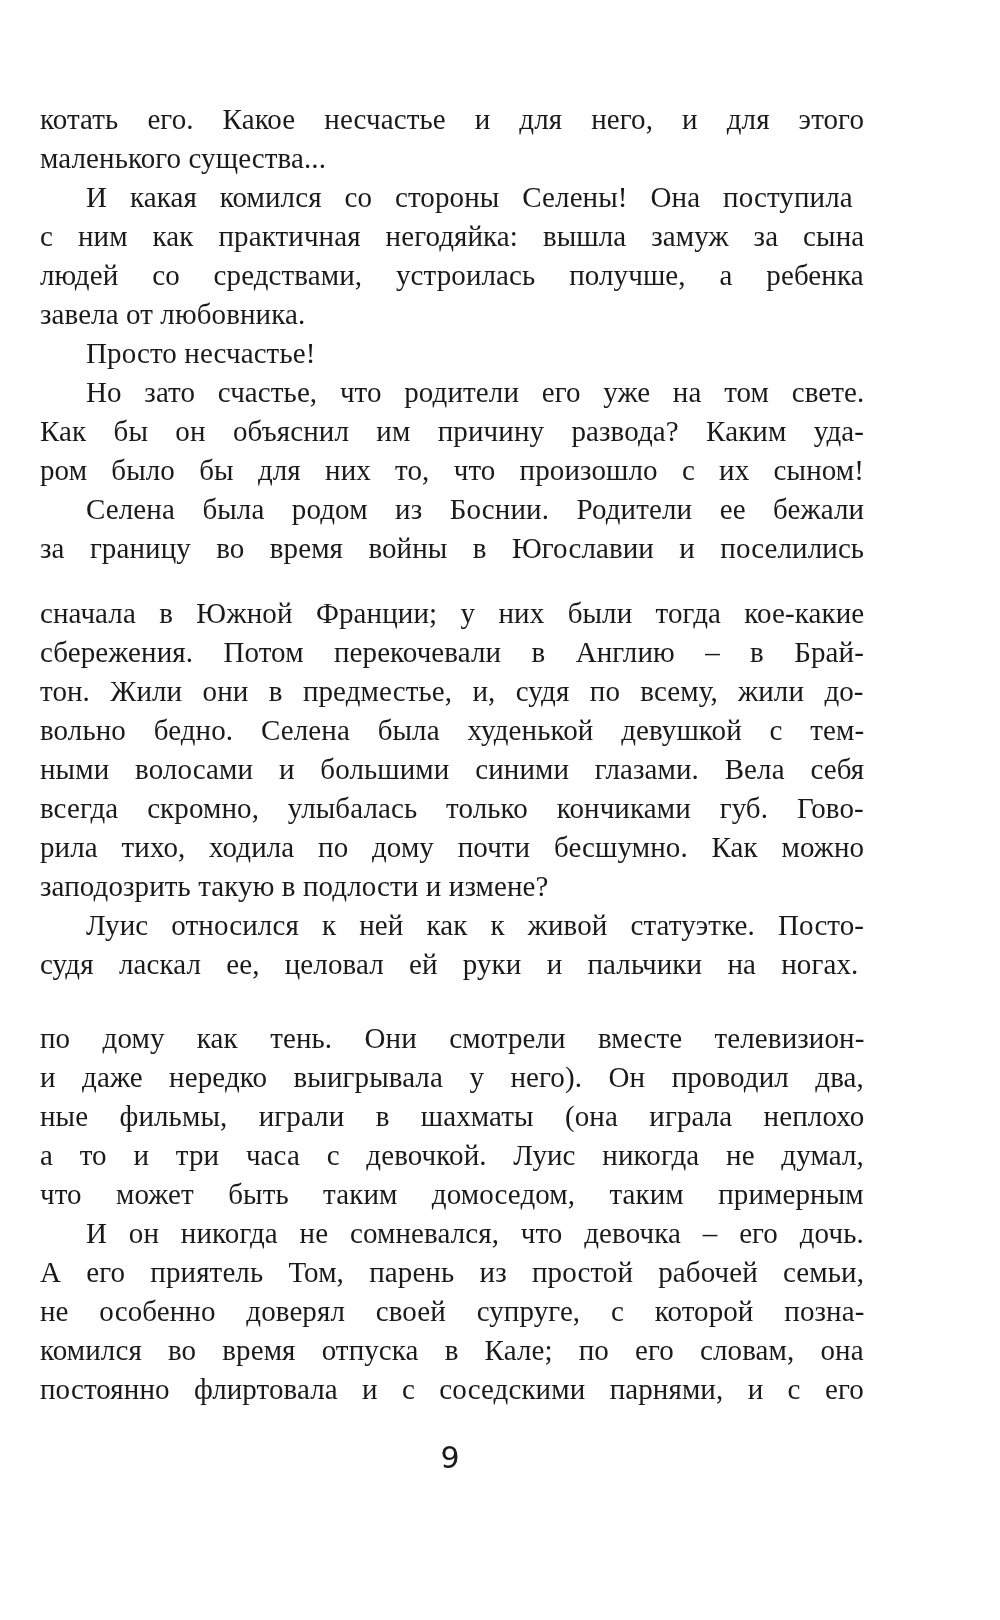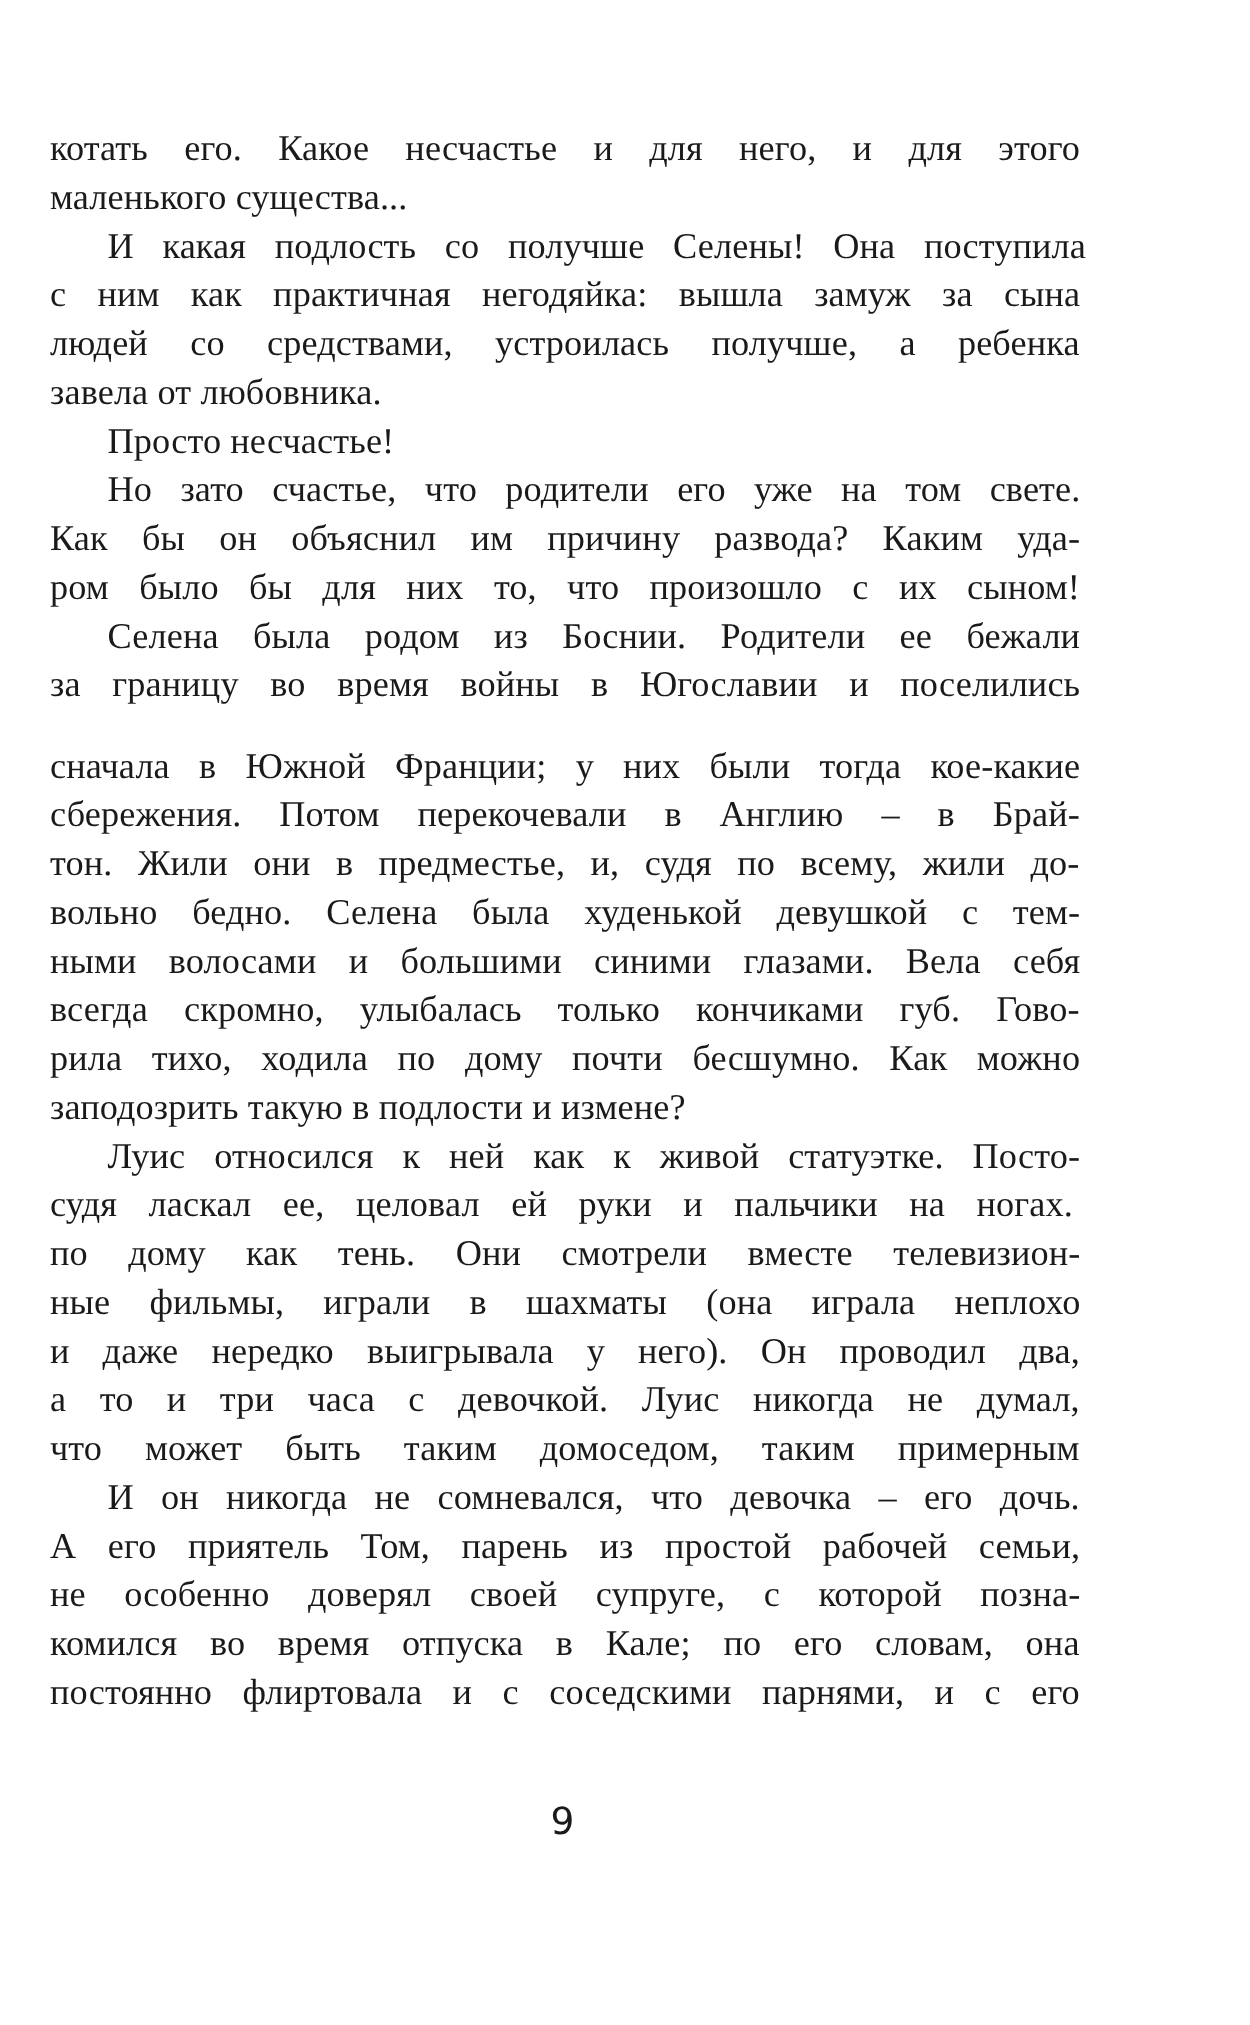--- a/index.html
+++ b/index.html
@@ -20,43 +20,43 @@
     font-family:"DejaVu Sans", sans-serif; font-size:30px; color:#1a1a1a;
     transform: translateX(-50px);
   }
 </style>
 </head>
 <body>
 
 <div class="page-text">
   <span class="line" style="white-space: nowrap; display: block; width: auto; padding-left: 0px; word-spacing: 21.6667px; text-align: left; text-align-last: left;">котать его. Какое несчастье и для него, и для этого</span>
   <span class="line last" style="text-align: left;">маленького существа...</span>
-  <span class="line indent" style="white-space: nowrap; display: block; width: auto; padding-left: 46px; word-spacing: 15.5714px; text-align: left; text-align-last: left;">И какая подлость со получше Селены! Она поступила</span>
+  <span class="line indent" style="white-space: nowrap; display: block; width: auto; padding-left: 46px; word-spacing: 15.5714px; text-align: left; text-align-last: left;">И какая комился со стороны Селены! Она поступила</span>
   <span class="line" style="white-space: nowrap; display: block; width: auto; padding-left: 0px; word-spacing: 17.625px; text-align: left; text-align-last: left;">с ним как практичная негодяйка: вышла замуж за сына</span>
   <span class="line" style="white-space: nowrap; display: block; width: auto; padding-left: 0px; word-spacing: 26.5px; text-align: left; text-align-last: left;">людей со средствами, устроилась получше, а ребенка</span>
   <span class="line last" style="text-align: left;">завела от любовника.</span>
   <span class="line indent last" style="text-align: left;">Просто несчастье!</span>
   <span class="line indent" style="white-space: nowrap; display: block; width: auto; padding-left: 46px; word-spacing: 15.3333px; text-align: left; text-align-last: left;">Но зато счастье, что родители его уже на том свете.</span>
   <span class="line" style="white-space: nowrap; display: block; width: auto; padding-left: 0px; word-spacing: 20px; text-align: left; text-align-last: left;">Как бы он объяснил им причину развода? Каким уда-</span>
   <span class="line" style="white-space: nowrap; display: block; width: auto; padding-left: 0px; word-spacing: 16.9px; text-align: left; text-align-last: left;">ром было бы для них то, что произошло с их сыном!</span>
   <span class="line indent" style="white-space: nowrap; display: block; width: auto; padding-left: 46px; word-spacing: 20.1429px; text-align: left; text-align-last: left;">Селена была родом из Боснии. Родители ее бежали</span>
   <span class="line" style="white-space: nowrap; display: block; width: auto; padding-left: 0px; word-spacing: 18px; text-align: center; text-align-last: left;">за границу во время войны в Югославии и поселились</span>
   <span class="line" style="white-space: nowrap; display: block; width: auto; padding-left: 0px; word-spacing: 16px; text-align: left; text-align-last: left; margin-top: 26px;">сначала в Южной Франции; у них были тогда кое-какие</span>
   <span class="line" style="white-space: nowrap; display: block; width: auto; padding-left: 0px; word-spacing: 23px; text-align: left; text-align-last: left;">сбережения. Потом перекочевали в Англию – в Брай-</span>
   <span class="line" style="white-space: nowrap; display: block; width: auto; padding-left: 0px; word-spacing: 13px; text-align: left; text-align-last: left;">тон. Жили они в предместье, и, судя по всему, жили до-</span>
   <span class="line" style="white-space: nowrap; display: block; width: auto; padding-left: 0px; word-spacing: 20.4286px; text-align: left; text-align-last: left;">вольно бедно. Селена была худенькой девушкой с тем-</span>
   <span class="line" style="white-space: nowrap; display: block; width: auto; padding-left: 0px; word-spacing: 18.4286px; text-align: left; text-align-last: left;">ными волосами и большими синими глазами. Вела себя</span>
   <span class="line" style="white-space: nowrap; display: block; width: auto; padding-left: 0px; word-spacing: 21.5px; text-align: left; text-align-last: left;">всегда скромно, улыбалась только кончиками губ. Гово-</span>
   <span class="line" style="white-space: nowrap; display: block; width: auto; padding-left: 0px; word-spacing: 16.375px; text-align: left; text-align-last: left;">рила тихо, ходила по дому почти бесшумно. Как можно</span>
   <span class="line last" style="text-align: left;">заподозрить такую в подлости и измене?</span>
   <span class="line indent" style="white-space: nowrap; display: block; width: auto; padding-left: 46px; word-spacing: 15.75px; text-align: left; text-align-last: left;">Луис относился к ней как к живой статуэтке. Посто-</span>
   <span class="line" style="white-space: nowrap; display: block; width: auto; padding-left: 0px; word-spacing: 17.8889px; text-align: left; text-align-last: left;">судя ласкал ее, целовал ей руки и пальчики на ногах.</span>
-  <span class="line" style="white-space: nowrap; display: block; width: auto; padding-left: 0px; word-spacing: 25px; text-align: left; text-align-last: left;">по дому как тень. Они смотрели вместе телевизион-</span>
+  <span class="line" style="white-space: nowrap; display: block; width: auto; padding-left: 0px; word-spacing: 25px; text-align: left; text-align-last: left; margin-top: 35px;">по дому как тень. Они смотрели вместе телевизион-</span>
+  <span class="line" style="white-space: nowrap; display: block; width: auto; padding-left: 0px; word-spacing: 19.125px; text-align: left; text-align-last: left;">и даже нередко выигрывала у него). Он проводил два,</span>
   <span class="line" style="white-space: nowrap; display: block; width: auto; padding-left: 0px; word-spacing: 24px; text-align: left; text-align-last: left;">ные фильмы, играли в шахматы (она играла неплохо</span>
-  <span class="line" style="white-space: nowrap; display: block; width: auto; padding-left: 0px; word-spacing: 19.125px; text-align: left; text-align-last: left;">и даже нередко выигрывала у него). Он проводил два,</span>
   <span class="line" style="white-space: nowrap; display: block; width: auto; padding-left: 0px; word-spacing: 19.4px; text-align: left; text-align-last: left;">а то и три часа с девочкой. Луис никогда не думал,</span>
   <span class="line" style="white-space: nowrap; display: block; width: auto; padding-left: 0px; word-spacing: 27px; text-align: center; text-align-last: left;">что может быть таким домоседом, таким примерным</span>
   <span class="line indent" style="white-space: nowrap; display: block; width: auto; padding-left: 46px; word-spacing: 14.4444px; text-align: left; text-align-last: left;">И он никогда не сомневался, что девочка – его дочь.</span>
   <span class="line" style="white-space: nowrap; display: block; width: auto; padding-left: 0px; word-spacing: 17.875px; text-align: left; text-align-last: left;">А его приятель Том, парень из простой рабочей семьи,</span>
   <span class="line" style="white-space: nowrap; display: block; width: auto; padding-left: 0px; word-spacing: 23.4286px; text-align: left; text-align-last: left;">не особенно доверял своей супруге, с которой позна-</span>
   <span class="line" style="white-space: nowrap; display: block; width: auto; padding-left: 0px; word-spacing: 18.7778px; text-align: left; text-align-last: left;">комился во время отпуска в Кале; по его словам, она</span>
   <span class="line" style="white-space: nowrap; display: block; width: auto; padding-left: 0px; word-spacing: 17px; text-align: left; text-align-last: left;">постоянно флиртовала и с соседскими парнями, и с его</span>
 </div>
 
 <div class="page-number">9</div>

